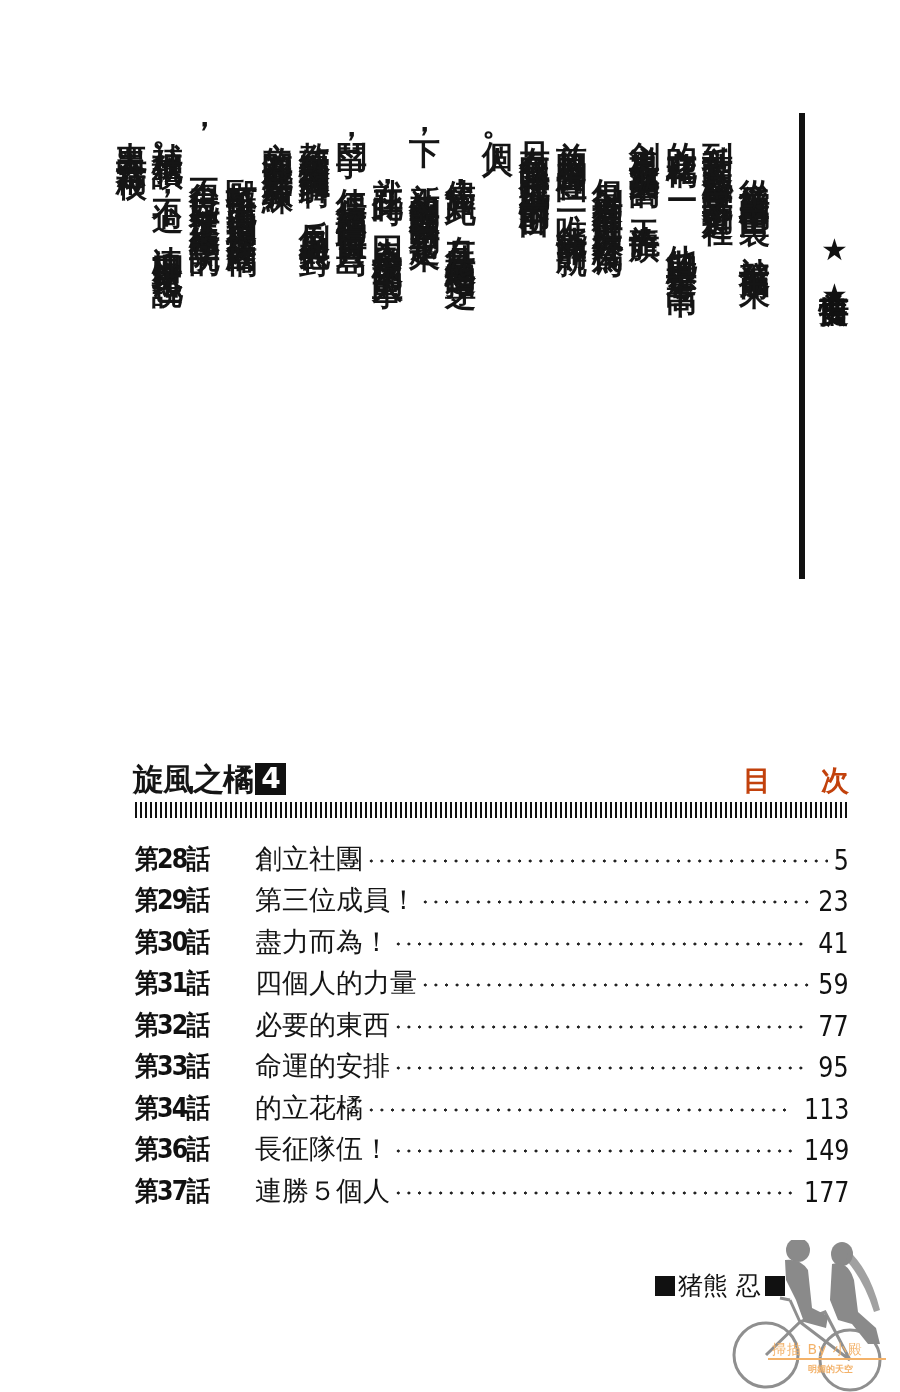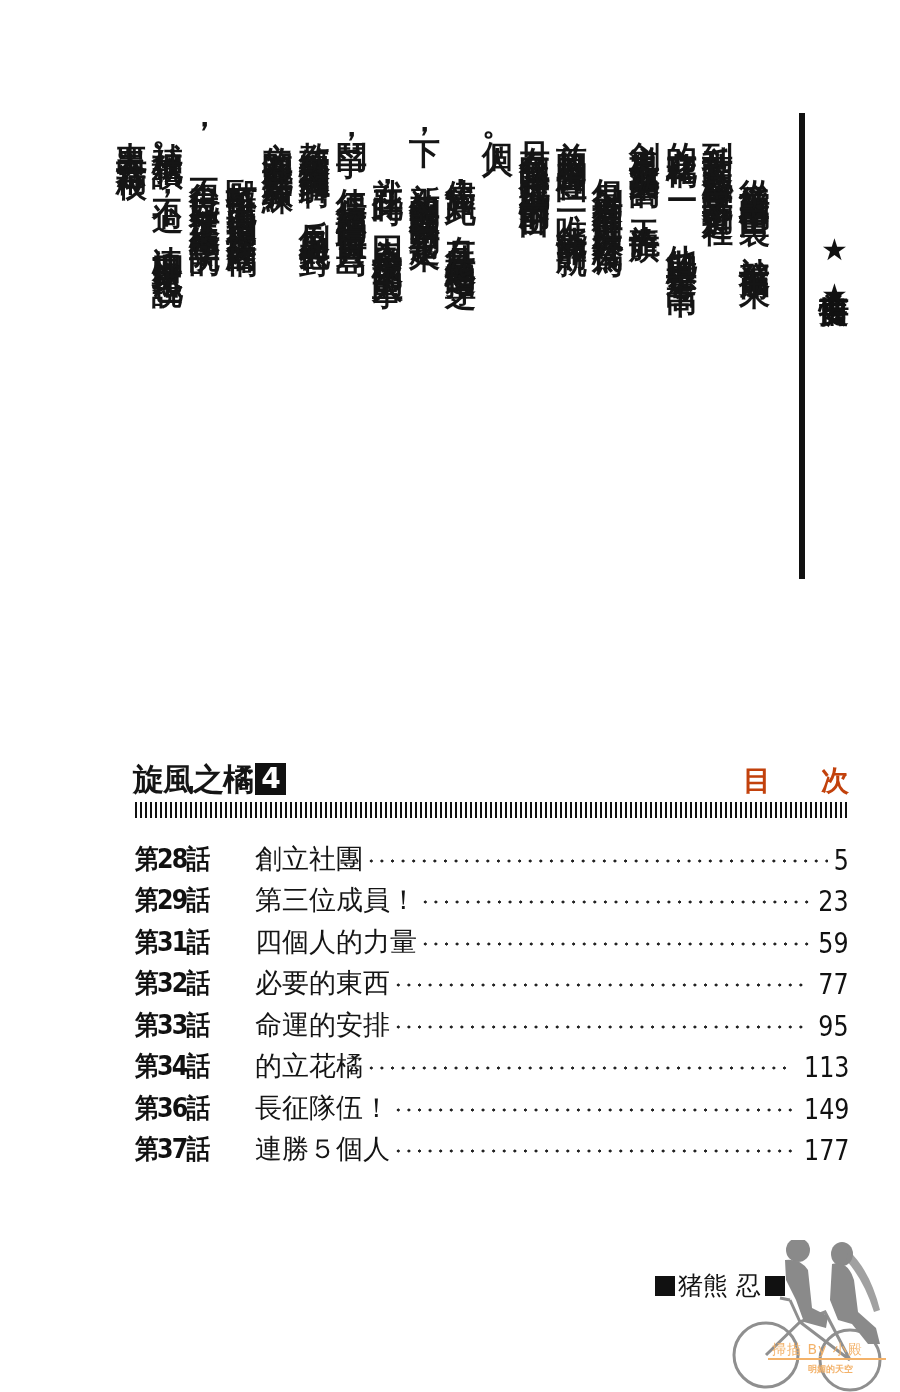--- a/index.html
+++ b/index.html
@@ -135,20 +135,26 @@
       <span class="leader"></span>
       <span class="page-num">5</span>
     </div>
     <div class="toc-row">
       <span class="ch-num">第29話</span>
       <span class="ch-title">第三位成員！</span>
       <span class="leader"></span>
       <span class="page-num">23</span>
     </div>
     <div class="toc-row">
+      <span class="ch-num">第30話</span>
+      <span class="ch-title">盡力而為！</span>
+      <span class="leader"></span>
+      <span class="page-num">41</span>
+    </div>
+    <div class="toc-row">
       <span class="ch-num">第31話</span>
       <span class="ch-title">四個人的力量</span>
       <span class="leader"></span>
       <span class="page-num">59</span>
     </div>
     <div class="toc-row">
       <span class="ch-num">第32話</span>
       <span class="ch-title">必要的東西</span>
       <span class="leader"></span>
       <span class="page-num">77</span>

